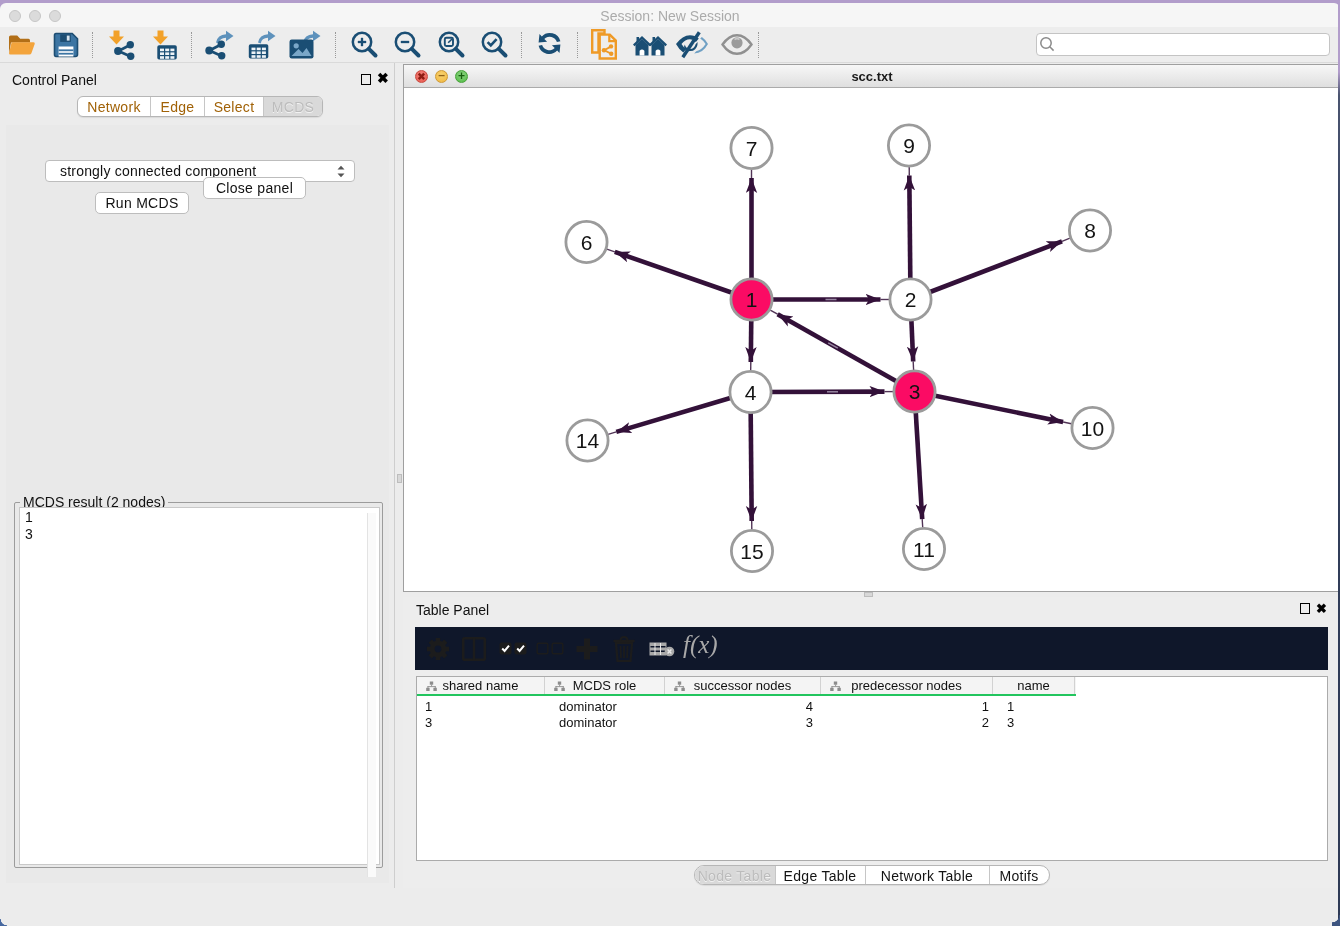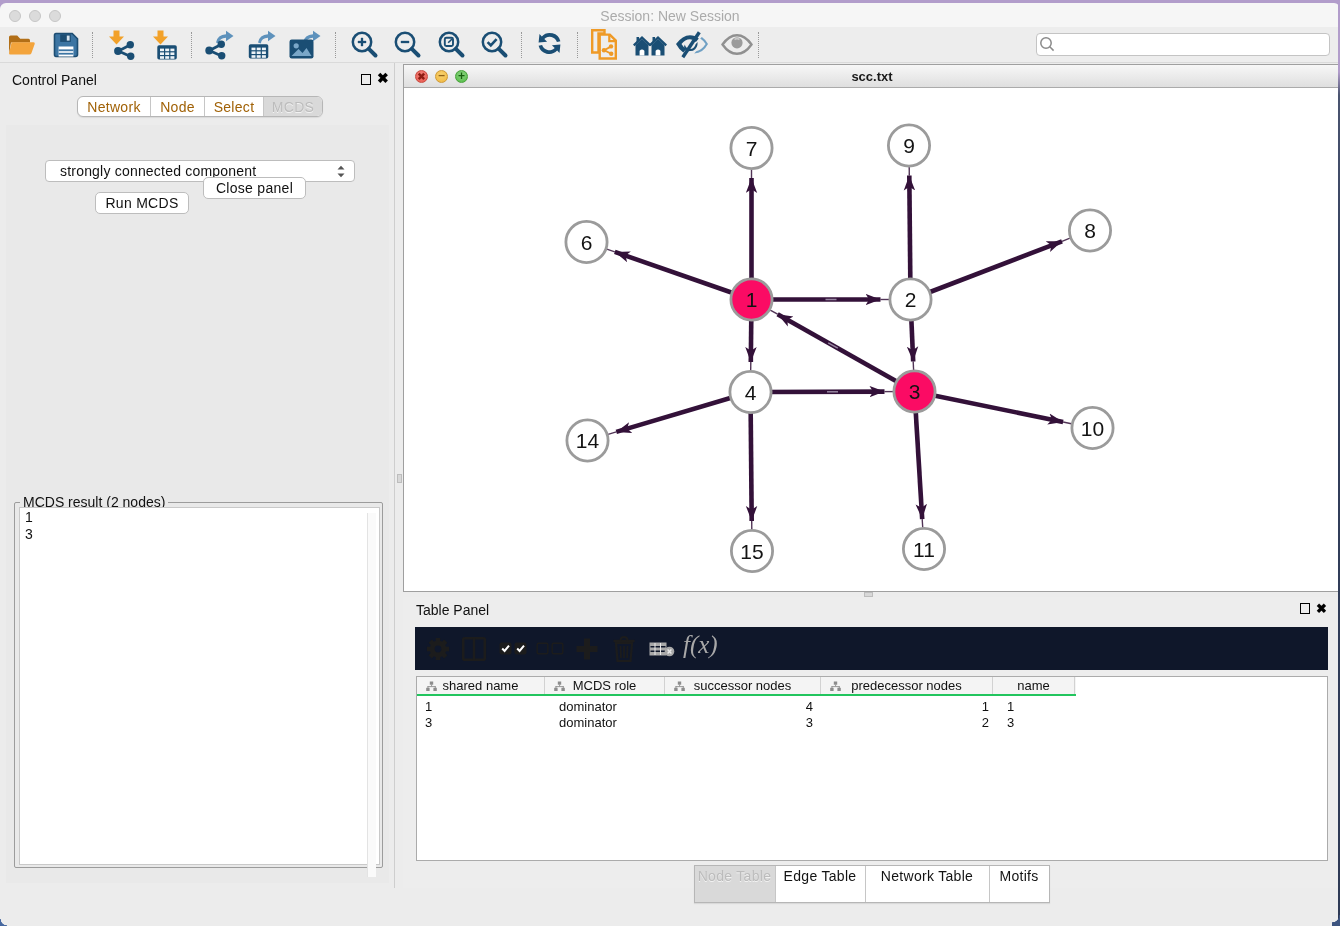--- a/index.html
+++ b/index.html
@@ -50,21 +50,21 @@
 #tp-max { position:absolute; left:897px; top:6px; width:10px; height:11px; border:1.8px solid #000; }
 #tp-close { position:absolute; left:913px; top:4px; font-size:13px; font-weight:bold; color:#000; }
 #tp-toolbar { position:absolute; left:12px; top:30px; width:913px; height:43px; background:#0f172a; }
 #tp-table { position:absolute; left:13px; top:79px; width:912px; height:185px; background:#fff; border:1px solid #ababab; }
 #thead { position:absolute; left:0; top:0; height:19px; width:659px; background:#f4f4f4; border-bottom:2px solid #22c55e; display:flex; }
 .th { position:relative; font-size:13px; color:#111; border-right:1px solid #d2d2d2; line-height:18px; text-align:center; }
 .th svg { position:absolute; left:9px; top:4px; }
 .trow { position:absolute; font-size:13px; color:#111; height:16px; }
 .trow div { position:absolute; }
 #tp-tabs { position:absolute; left:0; top:268px; width:100%; display:flex; justify-content:center; }
-#tabgroup { display:flex; border:1px solid #b6b6b6; border-radius:0; overflow:hidden; background:#fff; height:38px; box-shadow:0 1px 1px rgba(0,0,0,0.08); }
+#tabgroup { display:flex; border:1px solid #b6b6b6; border-radius:10px; overflow:hidden; background:#fff; height:20px; box-shadow:0 1px 1px rgba(0,0,0,0.08); }
 .ttab { font-size:14px; color:#131313; text-align:center; padding-top:1px; line-height:19px; border-right:1px solid #c6c6c6; letter-spacing:0.3px; }
 .ttab.sel { background:#d9d9d9; color:#bcbcbc; text-shadow:0 1px 0 #f2f2f2; }
 
 #statusbar { position:absolute; left:0; top:889px; width:1340px; height:37px; background:#ededed; border-top:1px solid #d6d6d6; }
 #listbtn { position:absolute; left:10px; top:7px; width:28px; height:25px; background:#fcfcfc; border:1px solid #a8a8a8; border-radius:1px; }
 #membtn { position:absolute; left:1255px; top:8px; width:73px; height:23px; background:#f7f7f7; border:1px solid #9a9a9a; border-radius:1px; font-size:13px; line-height:21px; color:#111; letter-spacing:-0.2px; }
 #membtn i { position:absolute; left:7px; top:5.5px; width:12px; height:12px; border-radius:50%; background:#1e8b35; font-style:normal; }
 #membtn b { position:absolute; left:23px; font-weight:normal; }
 
 #vsplit { position:absolute; left:395px; top:63px; width:8px; height:825px; background:#ececec; }
@@ -253,21 +253,21 @@
       <div id="fieldset">
         <div class="legend">MCDS result (2 nodes)</div>
         <div id="resultarea">1<br>3<div id="resscroll"></div></div>
       </div>
     </div>
   </div>
   <div id="cp-max"></div>
   <div id="cp-close">✖</div>
   <div id="cp-tabs">
     <div class="cptab" style="width:73px">Network</div>
-      <div class="cptab" style="width:54px">Node</div>
+      <div class="cptab" style="width:54px">Edge</div>
       <div class="cptab" style="width:59px">Select</div>
       <div class="cptab sel" style="width:58px">MCDS</div>
   </div>
   <div id="vsplit"></div>
   <div id="vshandle"></div>
   <div id="netwin">
     <div id="net-title">
       <div class="mac" style="left:11px; background:radial-gradient(circle at 50% 35%, #f0847c, #e8574c); border:1px solid #c94a40;">
           <span style="color:#8f1b12">✖</span>
         </div>

